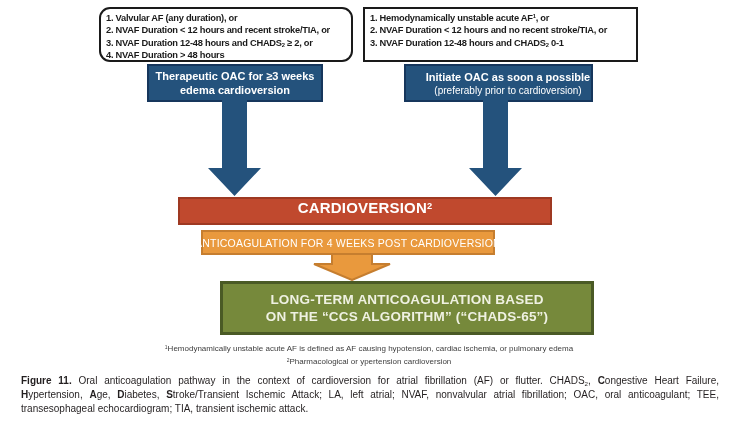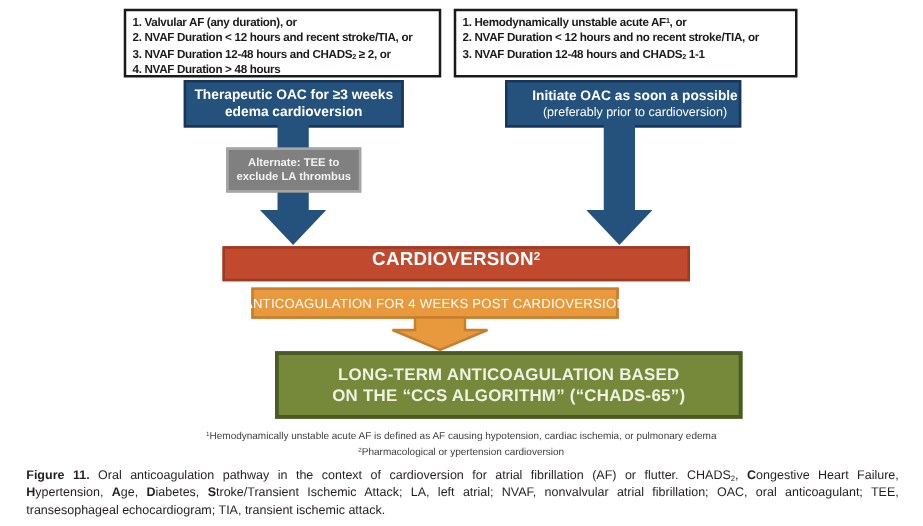--- a/index.html
+++ b/index.html
@@ -11,21 +11,21 @@
     overflow:hidden;
   }
   
   .criteria-box{
     position:absolute;
     background:#ffffff;
     border:2px solid var(--black);
     padding:3px 5px 2px 5px;
     box-sizing:border-box;
   }
-  .criteria-left{left:99px;top:7px;width:254px;height:55px;}
+  .criteria-left{left:99px;top:7px;width:254px;height:55px;border-radius:11px;}
   .criteria-right{left:363px;top:7px;width:275px;height:55px;}
   .cline{
     font-size:9.3px;font-weight:bold;color:#1a1a1a;
     line-height:12.4px;letter-spacing:-0.25px;white-space:nowrap;
   }
   
   .navy-box{
     position:absolute;
     background:var(--navy);
     border:2px solid var(--navy_border);
@@ -102,43 +102,39 @@
   <div class="criteria-box criteria-left">
     <div class="cline rich"><span>1. Valvular AF (any duration), or</span></div>
     <div class="cline rich"><span>2. NVAF Duration &lt; 12 hours and recent stroke/TIA, or</span></div>
     <div class="cline rich"><span>3. NVAF Duration 12-48 hours and CHADS</span><sub>2</sub><span> ≥ 2, or</span></div>
     <div class="cline rich"><span>4. NVAF Duration &gt; 48 hours</span></div>
   </div>
 
   <div class="criteria-box criteria-right">
     <div class="cline rich"><span>1. Hemodynamically unstable acute AF</span><sup>1</sup><span>, or</span></div>
     <div class="cline rich"><span>2. NVAF Duration &lt; 12 hours and no recent stroke/TIA, or</span></div>
-    <div class="cline rich"><span>3. NVAF Duration 12-48 hours and CHADS</span><sub>2</sub><span> 1-1</span></div>
+    <div class="cline rich"><span>3. NVAF Duration 12-48 hours and CHADS</span><sub>2</sub><span> 0-1</span></div>
   </div>
 
   <div class="navy-box navy-left">
     <div class="navy-line1">Therapeutic OAC for ≥3 weeks</div>
     <div class="navy-line1">edema cardioversion</div>
   </div>
   <div class="navy-box navy-right">
     <div class="navy-line1">Initiate OAC as soon a possible</div>
     <div class="navy-line2">(preferably prior to cardioversion)</div>
   </div>
 
   <svg class="down-arrow" style="left:208px;top:100px;" width="53" height="97" viewBox="0 0 53 97">
     <polygon points="14,0 39,0 39,68 53,68 26.5,96 0,68 14,68" fill="#24527C"></polygon>
   </svg>
   <svg class="down-arrow" style="left:469px;top:100px;" width="53" height="97" viewBox="0 0 53 97">
     <polygon points="14,0 39,0 39,68 53,68 26.5,96 0,68 14,68" fill="#24527C"></polygon>
   </svg>
 
-  <div class="gray-box">
-    <div class="gray-line">Alternate: TEE to</div>
-    <div class="gray-line">exclude LA thrombus</div>
-  </div>
 
   <div class="red-box">
     <span class="rich"><span>CARDIOVERSION</span><sup>2</sup></span>
   </div>
 
   <div class="orange-box">
     <span>ANTICOAGULATION FOR 4 WEEKS POST CARDIOVERSION</span>
   </div>
 
   <svg class="down-arrow" style="left:313px;top:253px;" width="78" height="28" viewBox="0 0 78 28">

